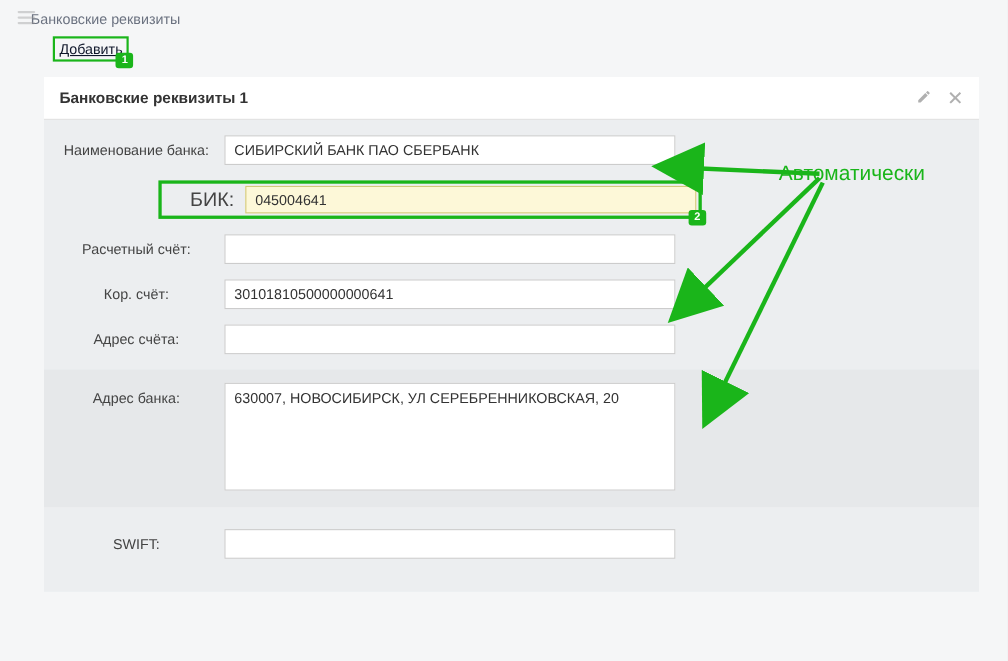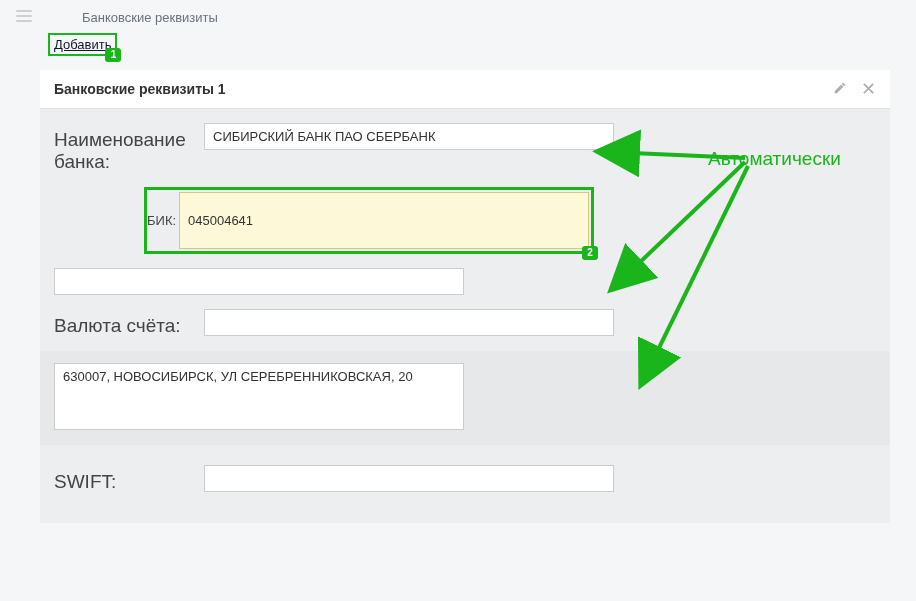--- a/index.html
+++ b/index.html
@@ -27,21 +27,21 @@
     opacity: 0.4;
     cursor: pointer;
   }
   .hamburger span {
     display: block;
     height: 2px;
     background: #999;
     border-radius: 1px;
   }
   .page-title {
-    margin-left: 82px;
+    margin-left: 28px;
     font-size: 13px;
     color: #6b7280;
     padding-top: 6px;
   }
   .add-wrap {
     margin: 8px 0 0 48px;
     position: relative;
     display: inline-block;
   }
   .add-link {
@@ -100,65 +100,65 @@
     padding: 14px 14px 16px 14px;
   }
   .row {
     display: flex;
     align-items: flex-start;
     margin-bottom: 14px;
   }
   .row.last { margin-bottom: 0; }
   .lbl {
     width: 150px;
-    text-align: left;
+    text-align: center;
     padding-right: 10px;
     padding-top: 6px;
-    font-size: 19px;
+    font-size: 13px;
     color: #444;
     flex-shrink: 0;
   }
   .fld {
     flex: 0 0 auto;
   }
   input.text, textarea.text {
     font-family: inherit;
     font-size: 13px;
     padding: 5px 8px;
     border: 1px solid #ccc;
     background: #fff;
     color: #333;
     width: 410px;
   }
   textarea.text {
     resize: none;
   }
-  .ta-addr { height: 67px; }
+  .ta-addr { height: 98px; }
   .ta-comm { height: 80px; }
   .bik-row-wrap {
     position: relative;
     display: inline-block;
   }
   .bik-highlight {
     border: 3px solid #1ab51a;
     display: flex;
     align-items: center;
     padding: 2px 2px 2px 0;
   }
   .bik-highlight .lbl-inline {
-    width: 32px;
+    width: 76px;
     text-align: right;
     padding-right: 10px;
-    font-size: 13px;
+    font-size: 18px;
     color: #444;
   }
   input.bik {
     font-family: inherit;
     font-size: 13px;
-    padding: 20px 8px;
+    padding: 4px 8px;
     border: 1px solid #d4c97a;
     background: #fdf8d8;
     color: #333;
     width: 410px;
   }
   .badge-2 { right: -4px; bottom: -6px; }
   .addr-row-bg {
     background: #e6e8ea;
     margin: 0 -14px;
     padding: 12px 14px;
@@ -217,31 +217,37 @@
         <div class="bik-row-wrap">
           <div class="bik-highlight">
             <div class="lbl-inline">БИК:</div>
             <input class="bik" value="045004641" style="">
           </div>
           <span class="badge badge-2">2</span>
         </div>
       </div>
 
       <div class="row">
+        <div class="lbl">Расчетный счёт:</div>
         <div class="fld"><input class="text" value="" style=""></div>
       </div>
 
-
-      <div class="row">
-        <div class="lbl">Валюта счёта:</div>
+      <div class="row">
+        <div class="lbl">Кор. счёт:</div>
+        <div class="fld"><input class="text" value="30101810500000000641" style=""></div>
+      </div>
+
+      <div class="row">
+        <div class="lbl">Адрес счёта:</div>
         <div class="fld"><input class="text" value="" style=""></div>
       </div>
 
       <div class="addr-row-bg">
         <div class="row last">
+          <div class="lbl">Адрес банка:</div>
           <div class="fld"><textarea class="text ta-addr" style="">630007, НОВОСИБИРСК, УЛ СЕРЕБРЕННИКОВСКАЯ, 20</textarea></div>
         </div>
       </div>
 
       <div class="row" style="margin-top:20px;">
         <div class="lbl">SWIFT:</div>
         <div class="fld"><input class="text" value="" style=""></div>
       </div>
 
     </div>

